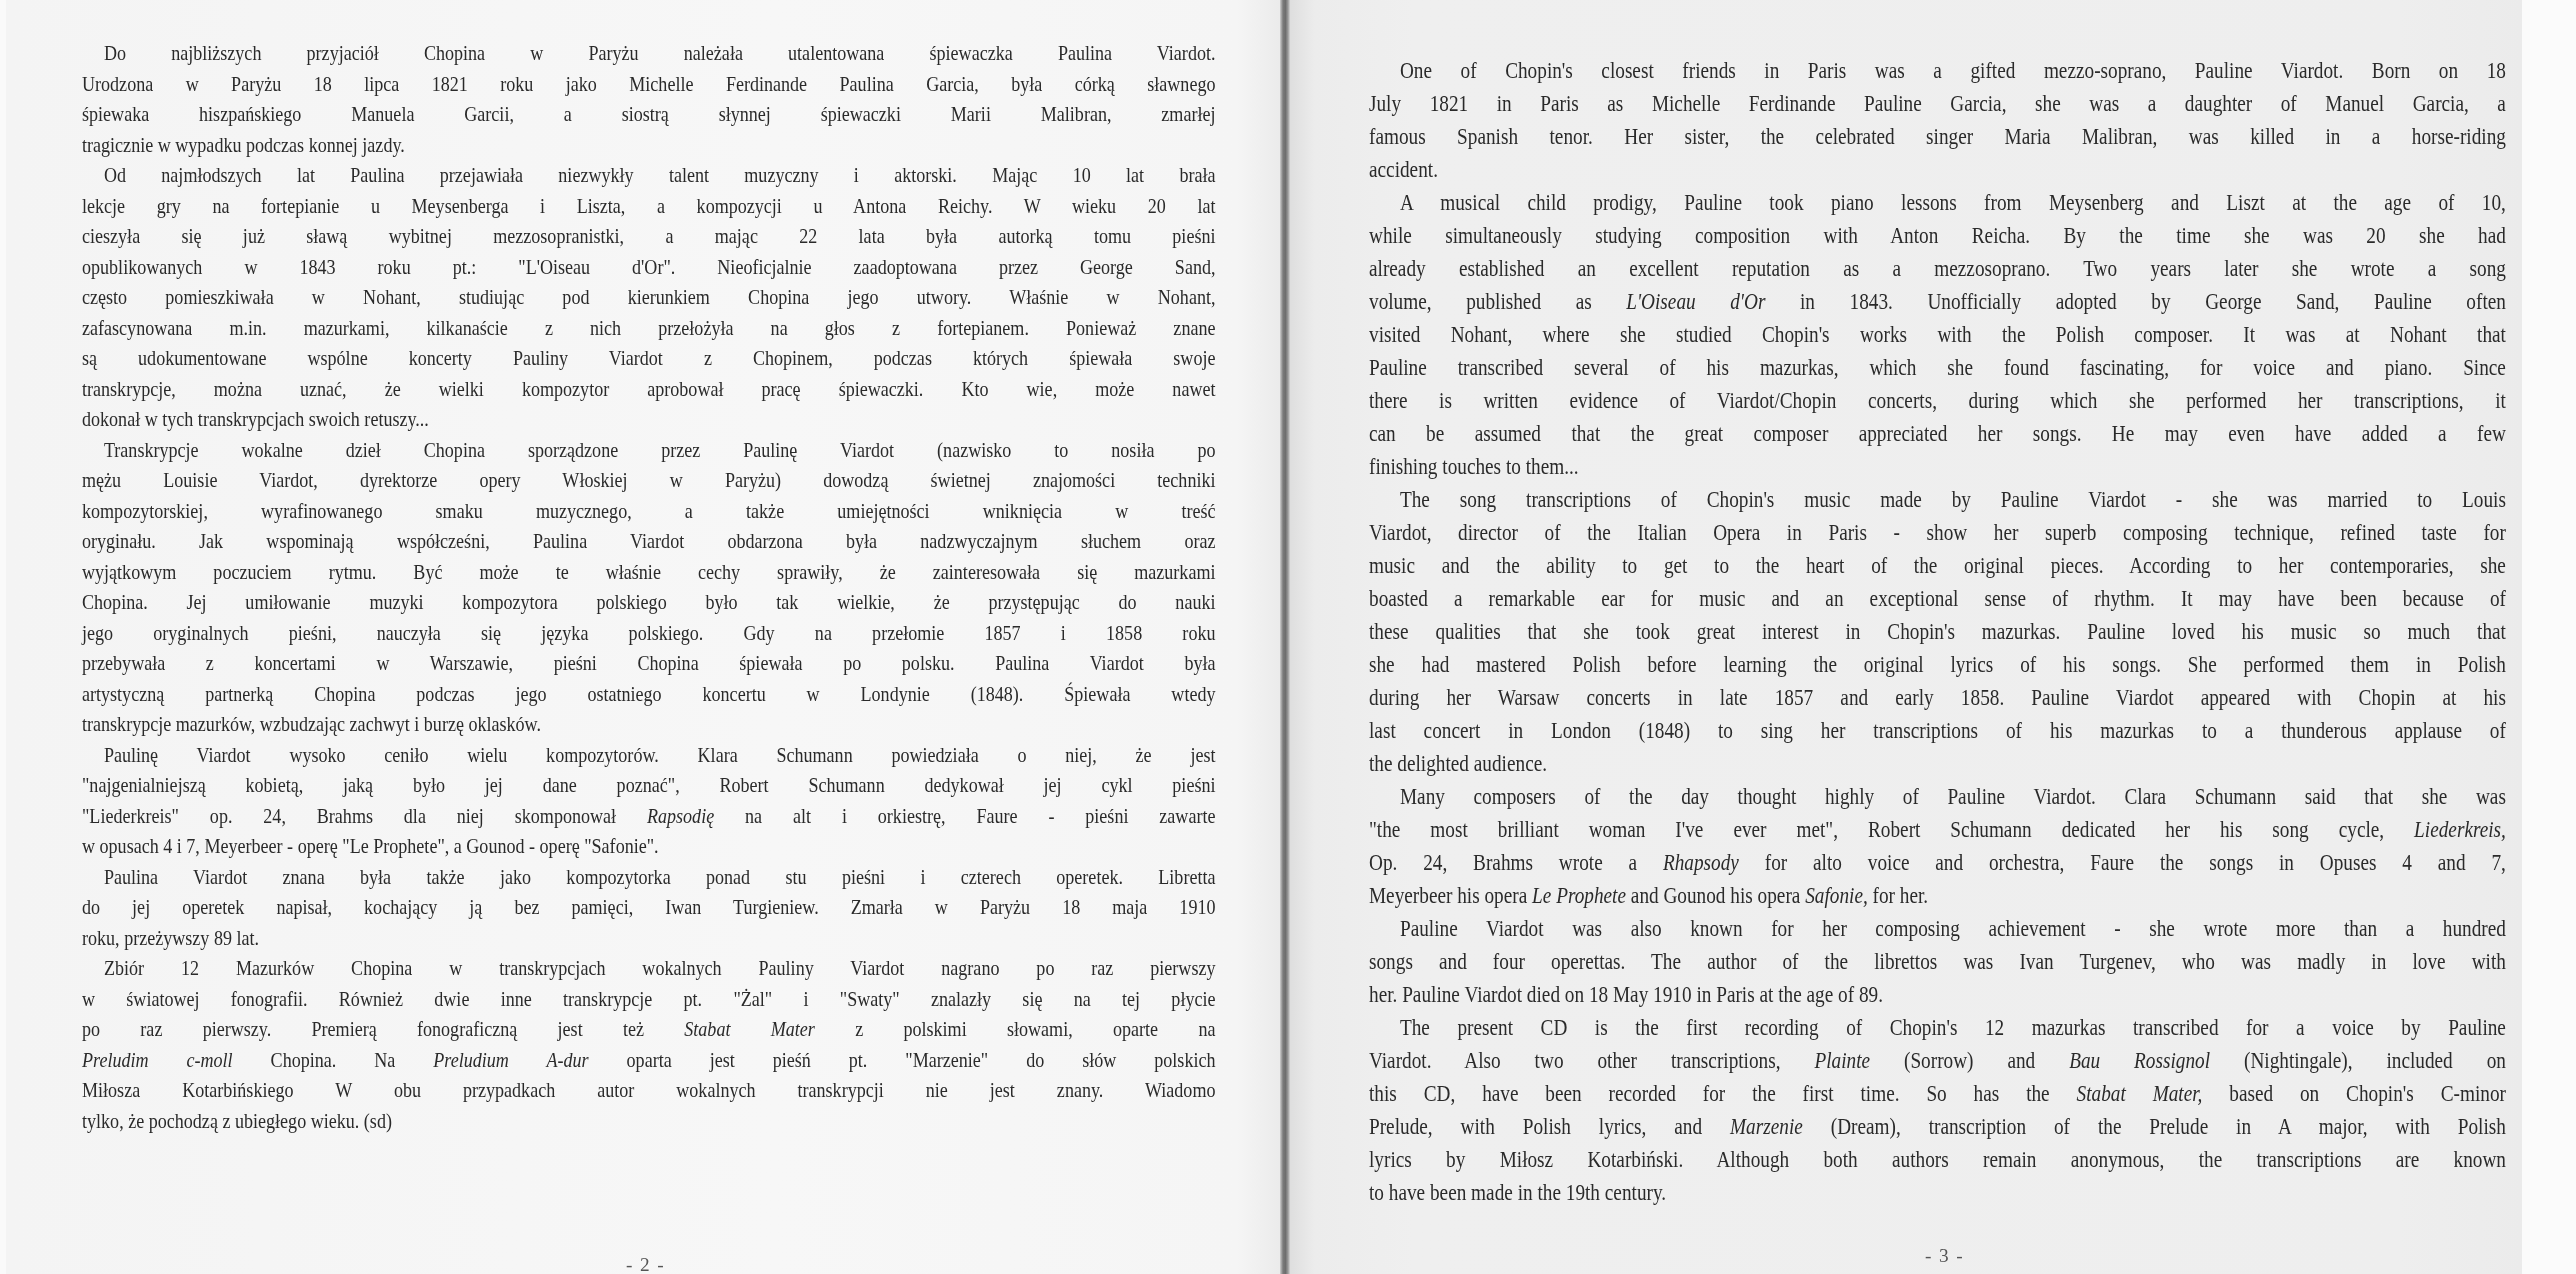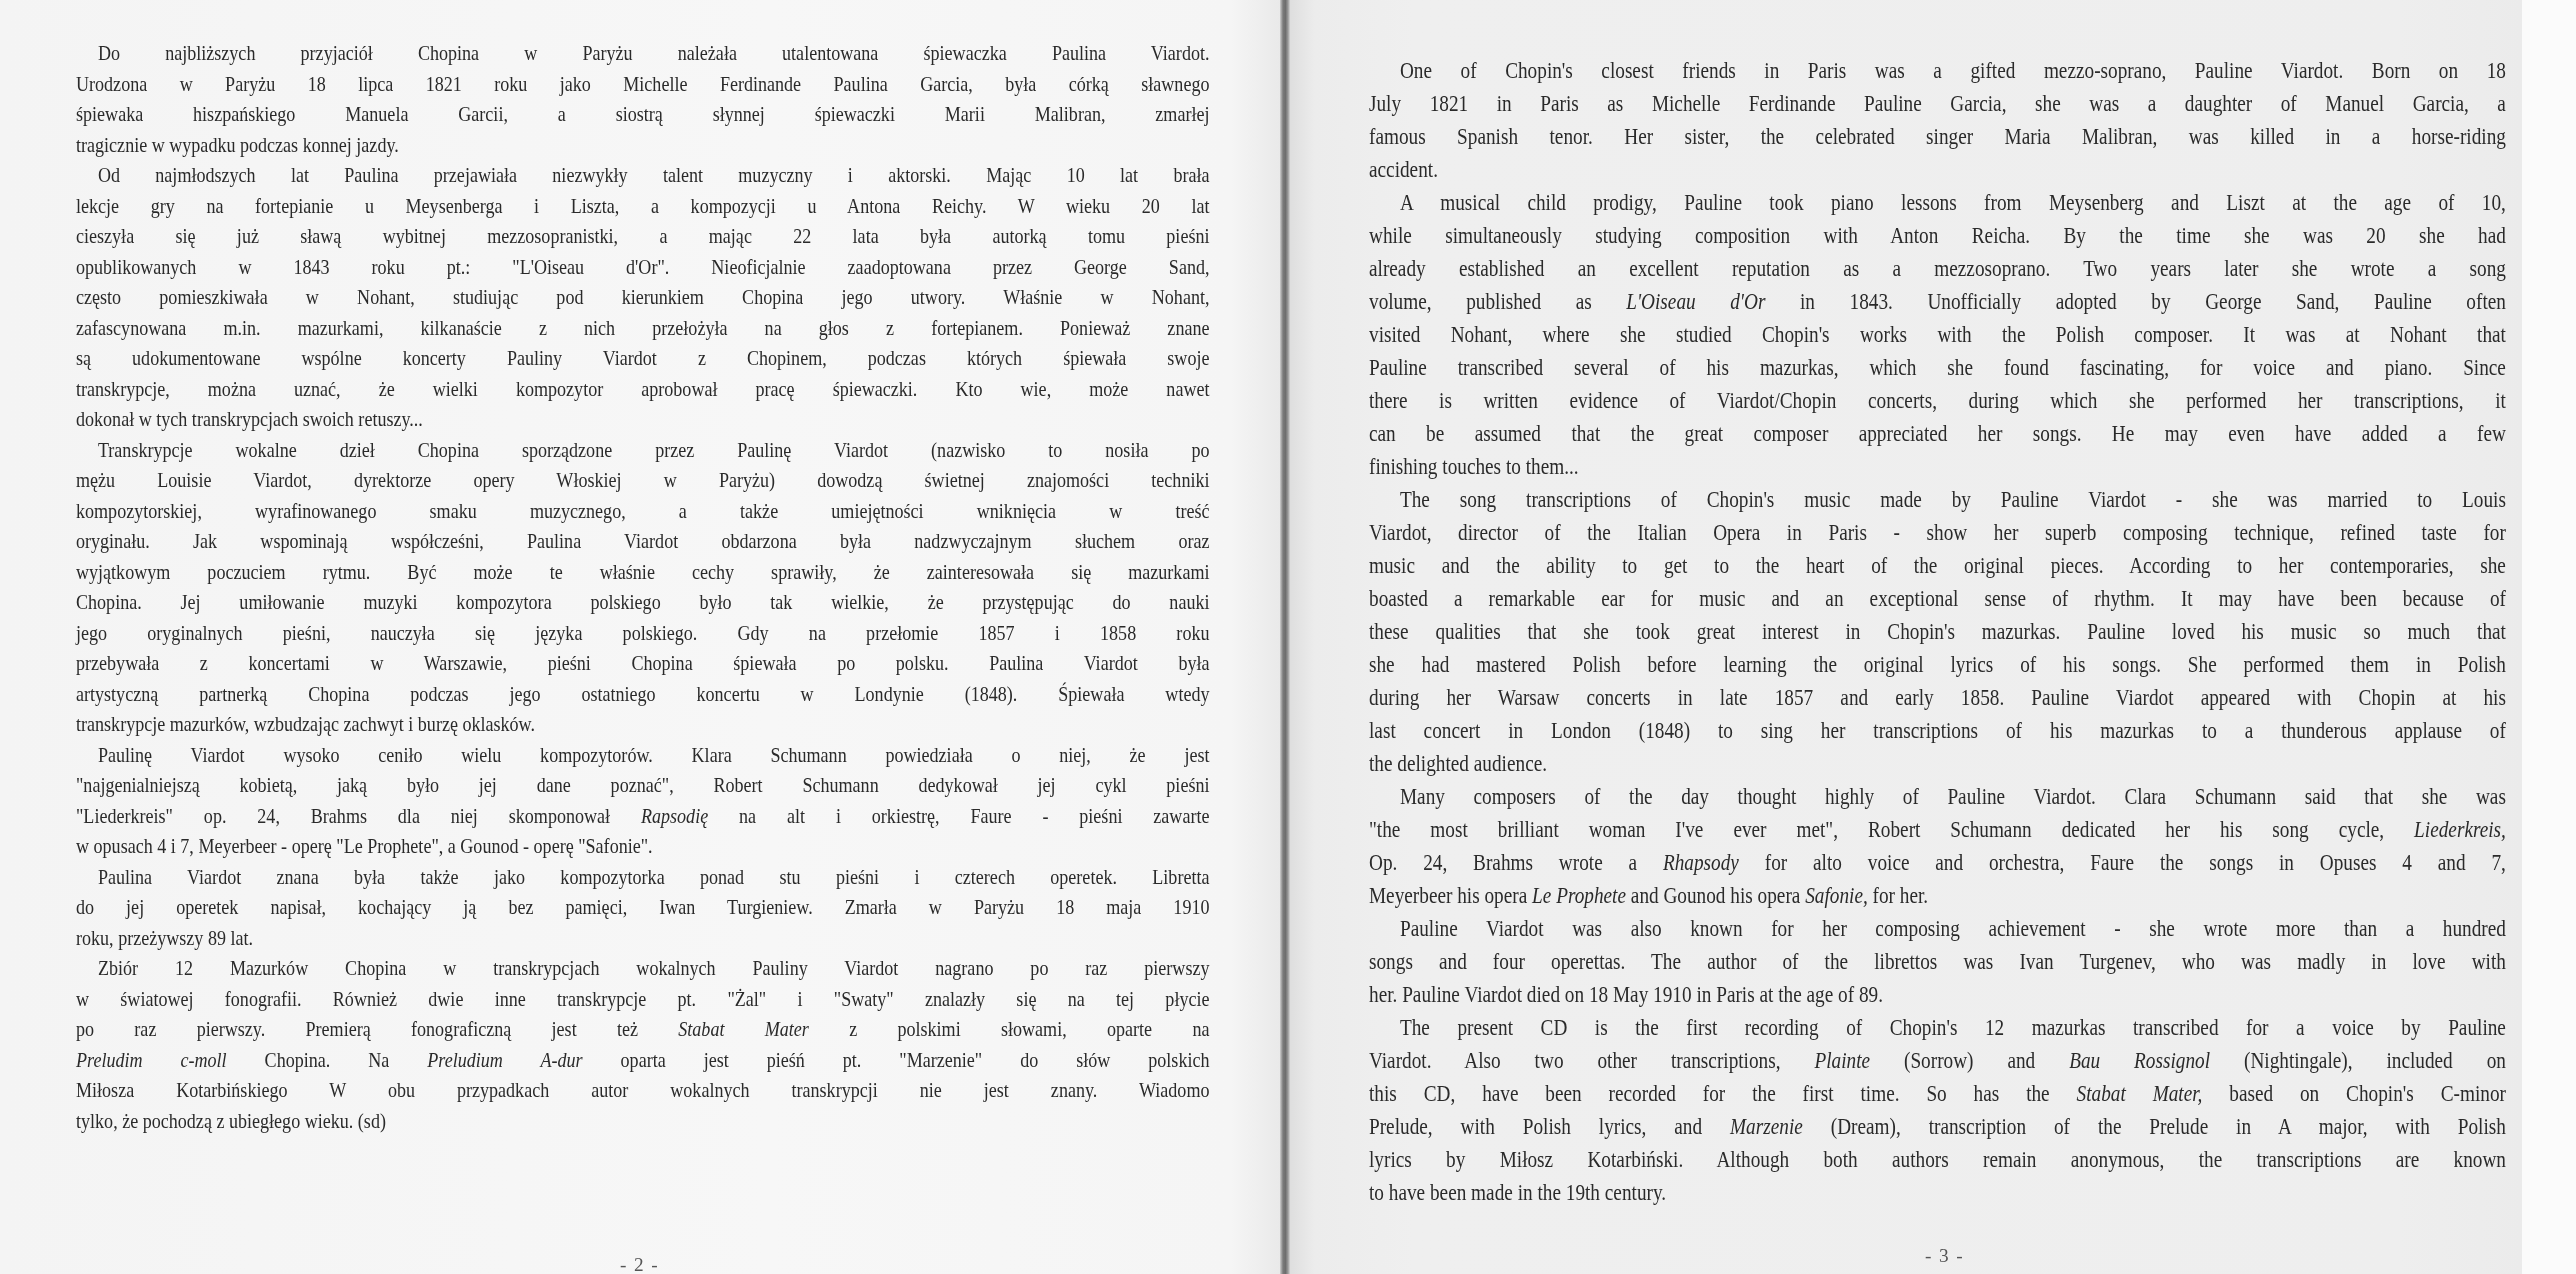--- a/index.html
+++ b/index.html
@@ -6,21 +6,21 @@
   body {
     width: 2576px; height: 1275px; position: relative; overflow: hidden;
     background: #fafafa;
     font-family: "Liberation Serif", "DejaVu Serif", serif;
     color: #2a2a2a;
   }
   .page {
     position: absolute; top: 0; height: 1275px;
   }
   .page-left {
-    left: 0; width: 1282px;
+    left: 6px; width: 1282px;
     background: linear-gradient(to right, #f4f4f4 0%, #f7f7f7 60%, #f5f5f5 96%, #e9e9e9 100%);
   }
   .page-right {
     left: 1290px; width: 1232px;
     background: linear-gradient(to right, #dedede 0%, #ececec 2%, #efefef 10%, #eeeeee 90%, #ebebeb 100%);
   }
   .page-edge {
     position: absolute; left: 2522px; top: 0; width: 54px; height: 1275px;
     background: #fbfbfb;
   }

